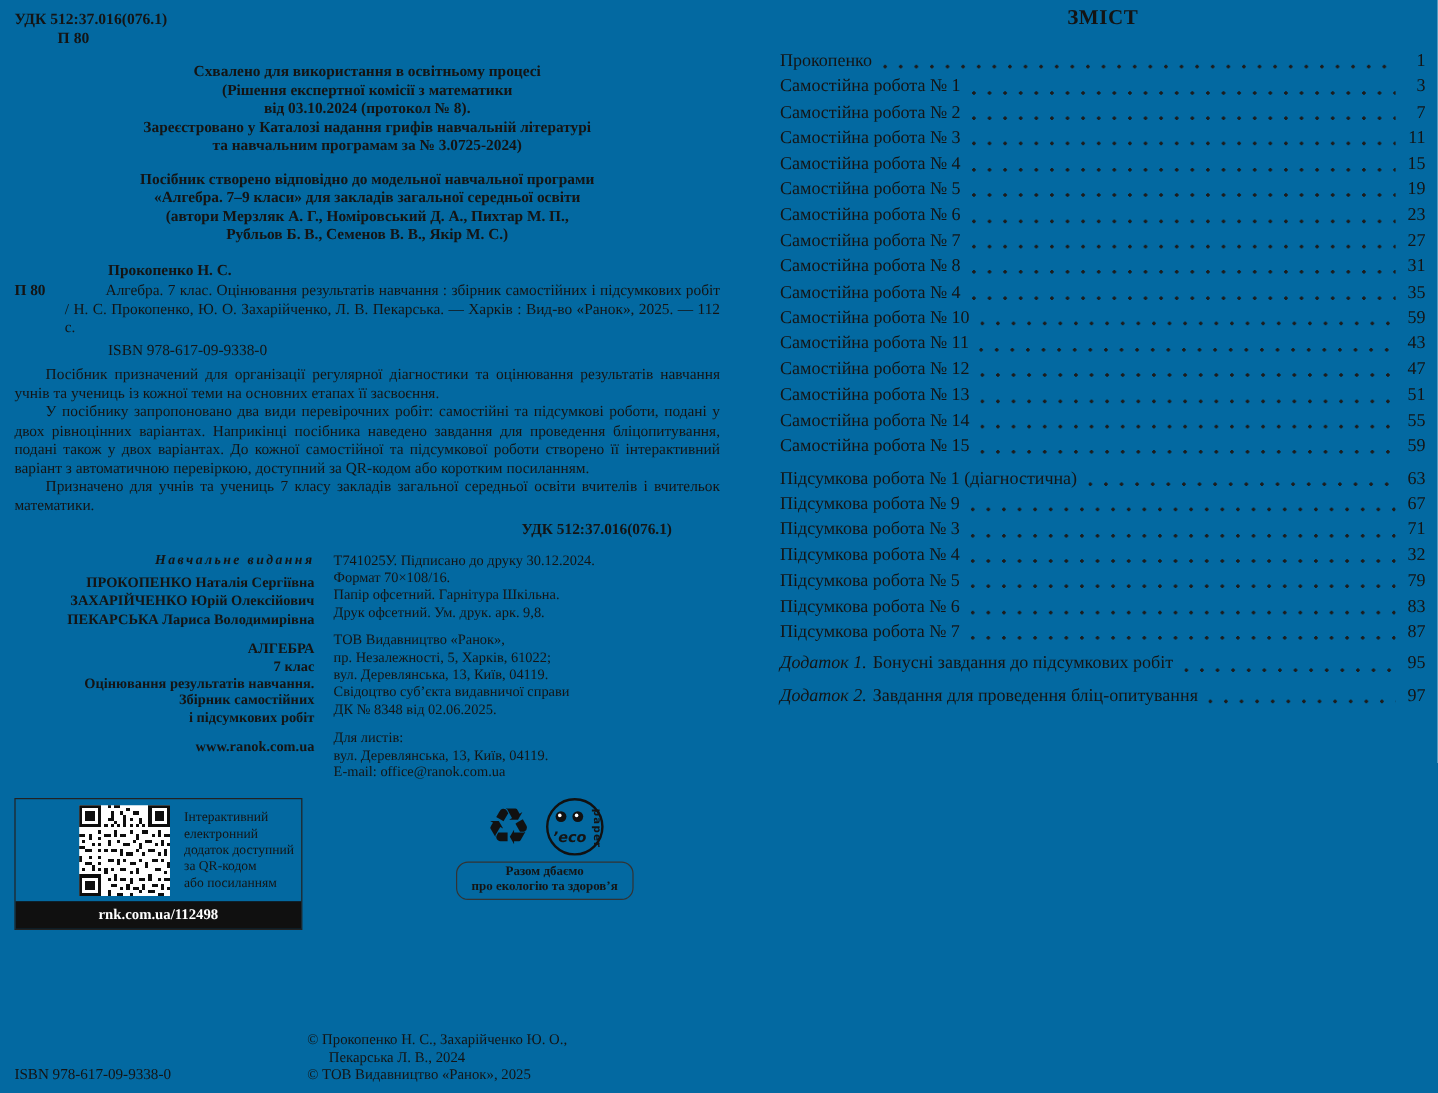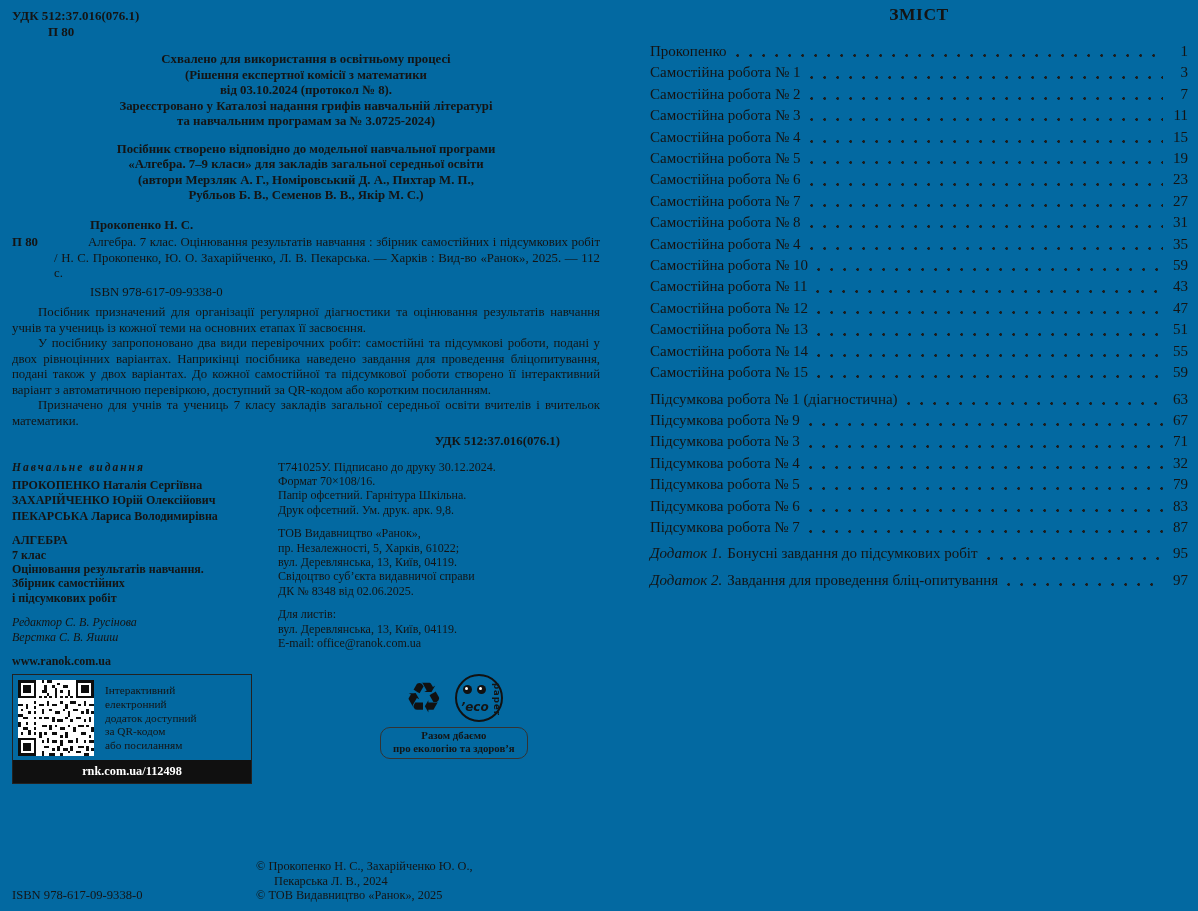--- a/index.html
+++ b/index.html
@@ -27,37 +27,37 @@
   .bib-block { position:relative; margin-top:2px; padding-left:42px; }
   .bib-code { position:absolute; left:0; top:0; font-weight:bold; }
   .bib-entry { text-indent:34px; text-align:justify; }
   .isbn-line { margin-left:78px; margin-top:3px; }
   .annotations { margin-top:5px; }
   .annotation { text-indent:26px; text-align:justify; }
   .udk-bottom { text-align:right; font-weight:bold; padding-right:40px; margin-top:5px; }
 
   
   .colophon { display:flex; margin-top:10px; font-size:12px; line-height:14.4px; }
-  .colophon-left { width:250px; text-align:left;font-family:Liberation Serif, serif; }
+  .colophon-left { width:250px; text-align:right;font-family:Liberation Serif, serif; }
   .colophon-right { margin-left:16px; flex:1; }
   .edition-type { font-weight:bold; font-style:italic; letter-spacing:2px; font-size:11.5px; }
   .author-name { font-weight:bold; margin-top:1px; }
   .author-names { margin-top:4px; }
   .title-block { font-weight:bold; margin-top:10px; }
   .credits { margin-top:10px; font-style:italic; }
   .website { font-weight:bold; margin-top:10px; }
   .colophon-right .block { margin-bottom:9px; }
 
   
   .footer-marks { display:flex; margin-top:6px; align-items:flex-start; }
   .qr-box {
     width:240px; border:1.6px solid #222;
     display:flex; flex-direction:column;
   }
-  .qr-box-top { display:flex; align-items:center; padding:5px 6px 4px 5px; gap:11px; }
+  .qr-box-top { display:flex; align-items:center; padding:5px 6px 4px 5px; gap:11px;justify-content:flex-end; }
   .qr-svg { flex:0 0 auto; }
   .qr-caption { font-size:11.3px; line-height:13.6px; }
   .qr-link-bar {
     background:#101010; color:#fff; font-weight:bold; text-align:center;
     font-size:12.3px; padding:4px 0 3px;
   }
   .eco-area { margin-left:128px; display:flex; flex-direction:column; align-items:center; }
   .eco-row { display:flex; align-items:center; gap:12px; }
   .recycle-glyph { font-family:"DejaVu Sans", sans-serif; font-size:42px; line-height:46px; color:#111; }
   .eco-logo { position:relative; width:48px; height:48px; border:2.6px solid #111; border-radius:50%; }
@@ -138,24 +138,20 @@
         <div class="author-names">
           <div class="author-name">ПРОКОПЕНКО Наталія Сергіївна</div>
           <div class="author-name">ЗАХАРІЙЧЕНКО Юрій Олексійович</div>
           <div class="author-name">ПЕКАРСЬКА Лариса Володимирівна</div>
         </div>
         <div class="title-block pre">АЛГЕБРА
 7 клас
 Оцінювання результатів навчання.
 Збірник самостійних
 і підсумкових робіт</div>
-        <div class="credits">
-          <div>Редактор С. В. Русінова</div>
-          <div>Верстка С. В. Яшиш</div>
-        </div>
         <div class="website">www.ranok.com.ua</div>
       </div>
       <div class="colophon-right">
         <div class="block pre">Т741025У. Підписано до друку 30.12.2024.
 Формат 70×108/16.
 Папір офсетний. Гарнітура Шкільна.
 Друк офсетний. Ум. друк. арк. 9,8.</div>
         <div class="block pre">ТОВ Видавництво «Ранок»,
 пр. Незалежності, 5, Харків, 61022;
 вул. Деревлянська, 13, Київ, 04119.

